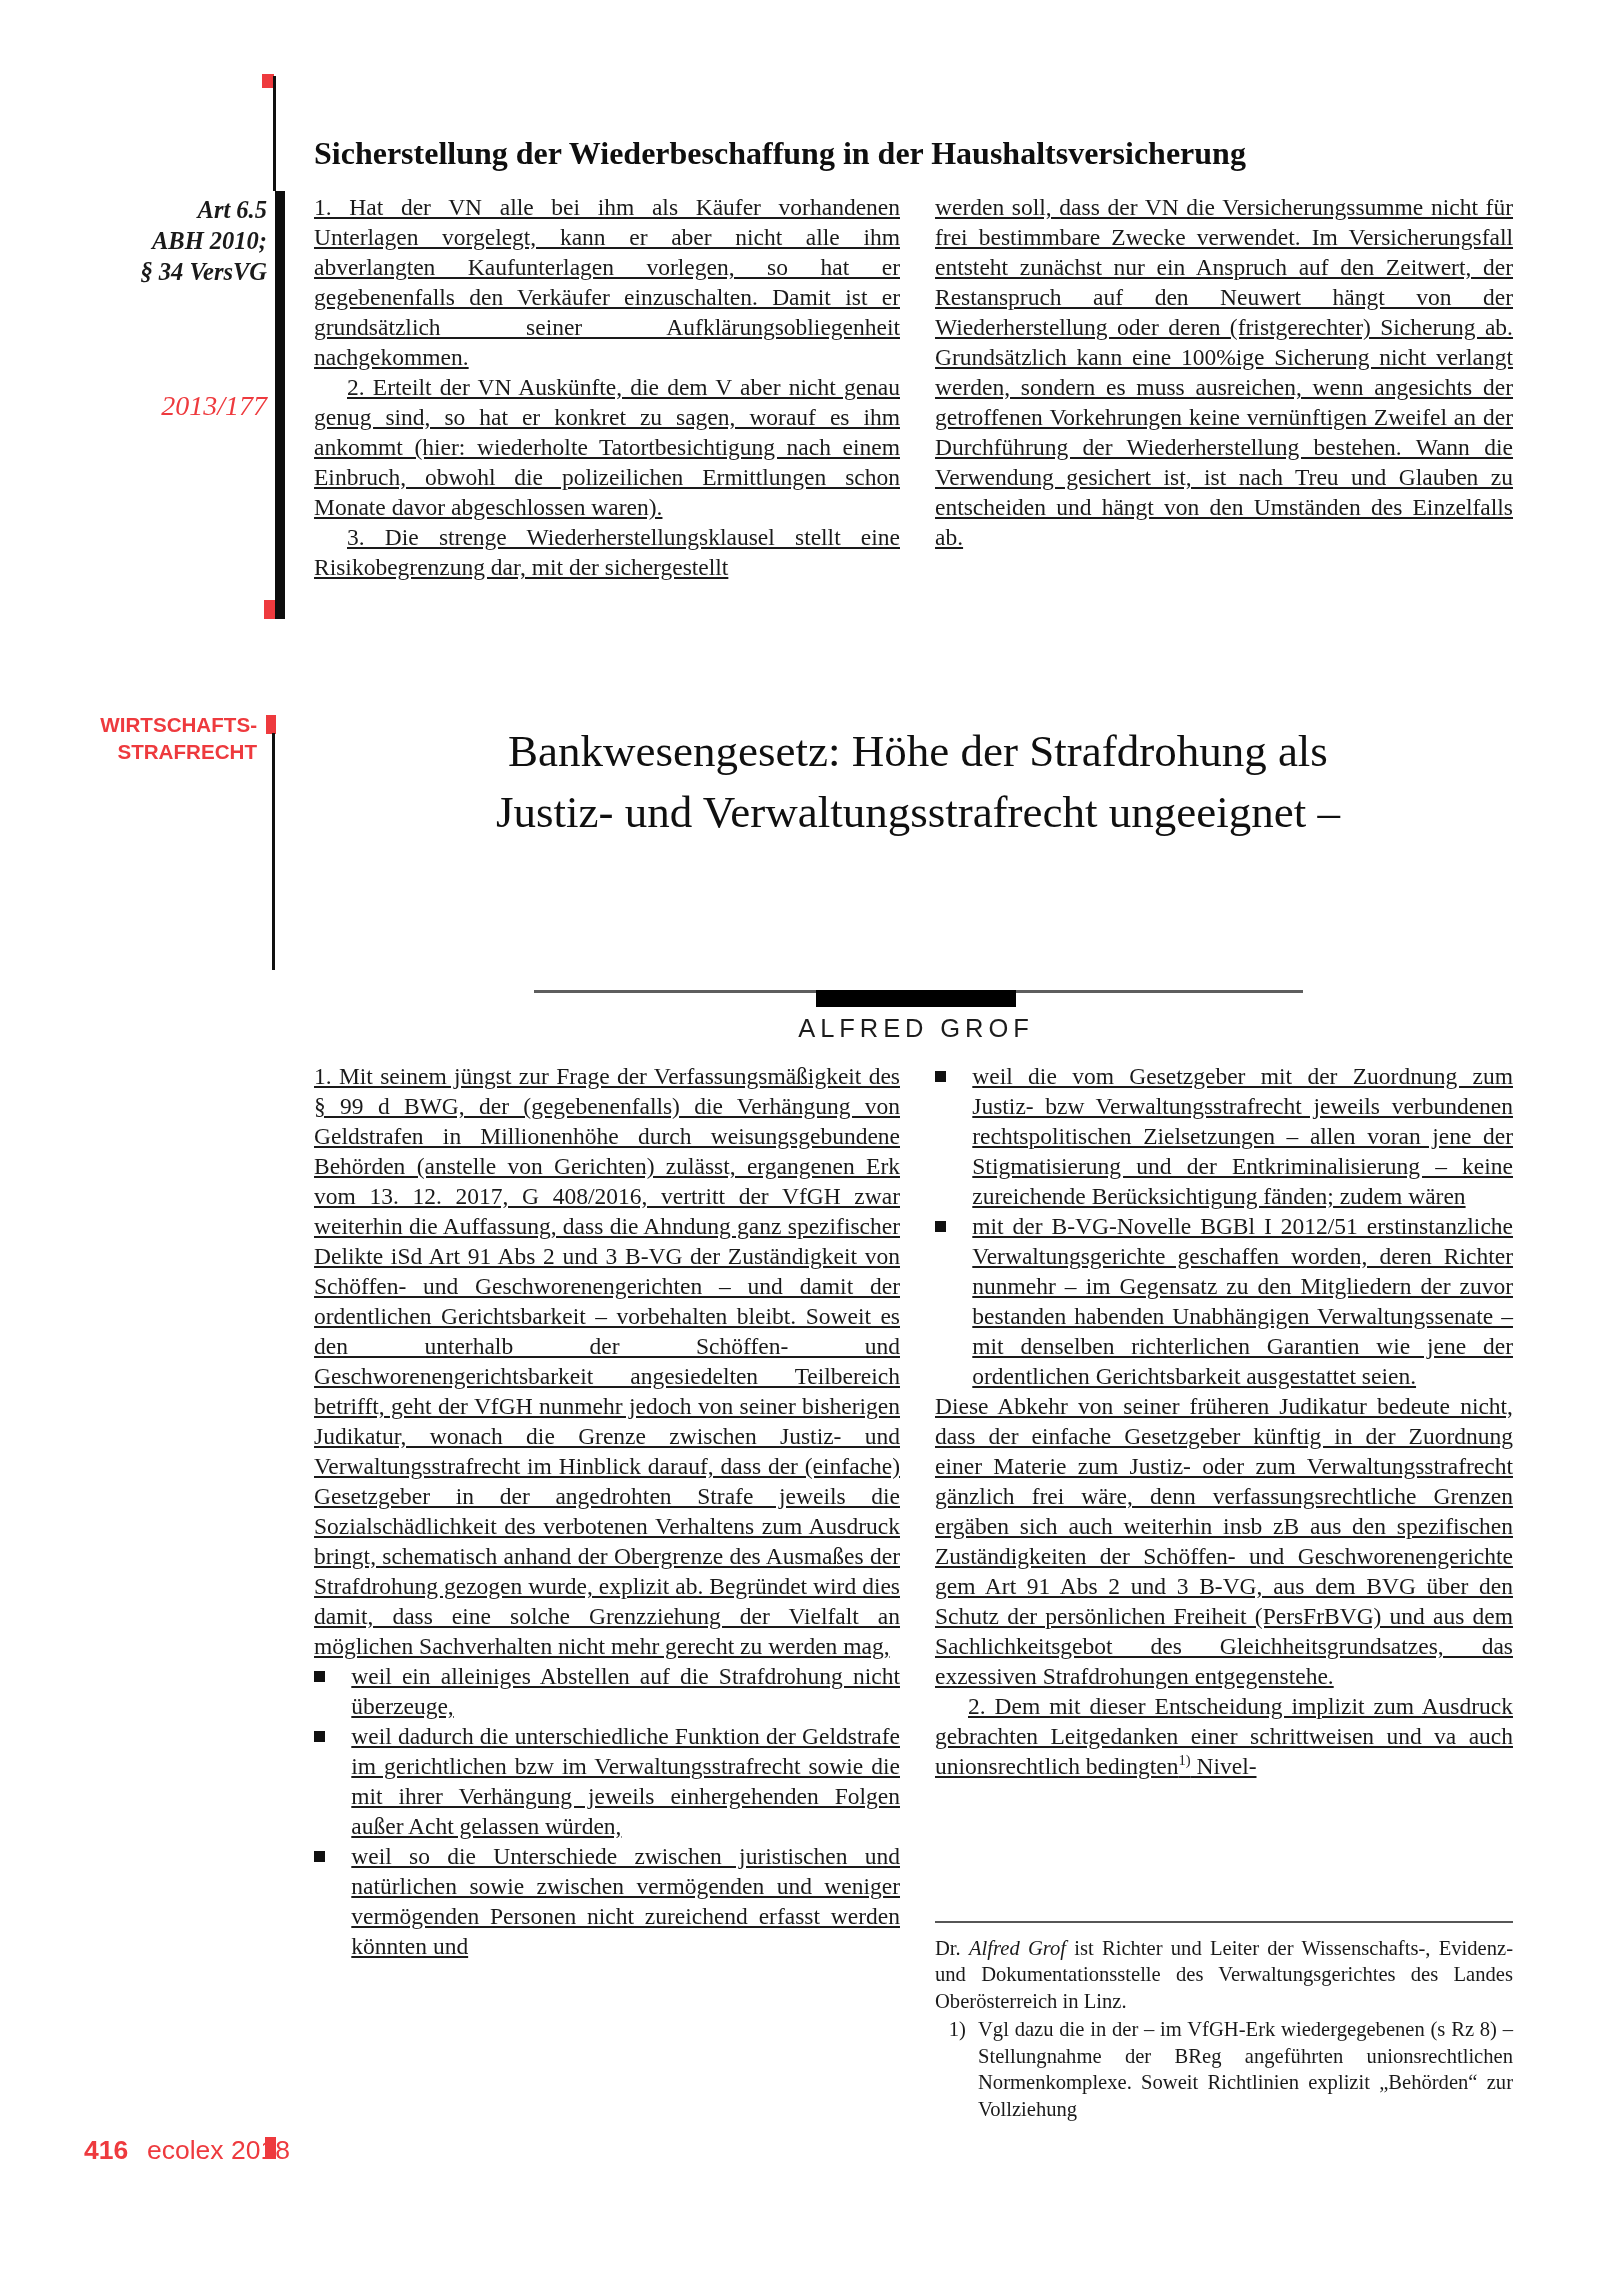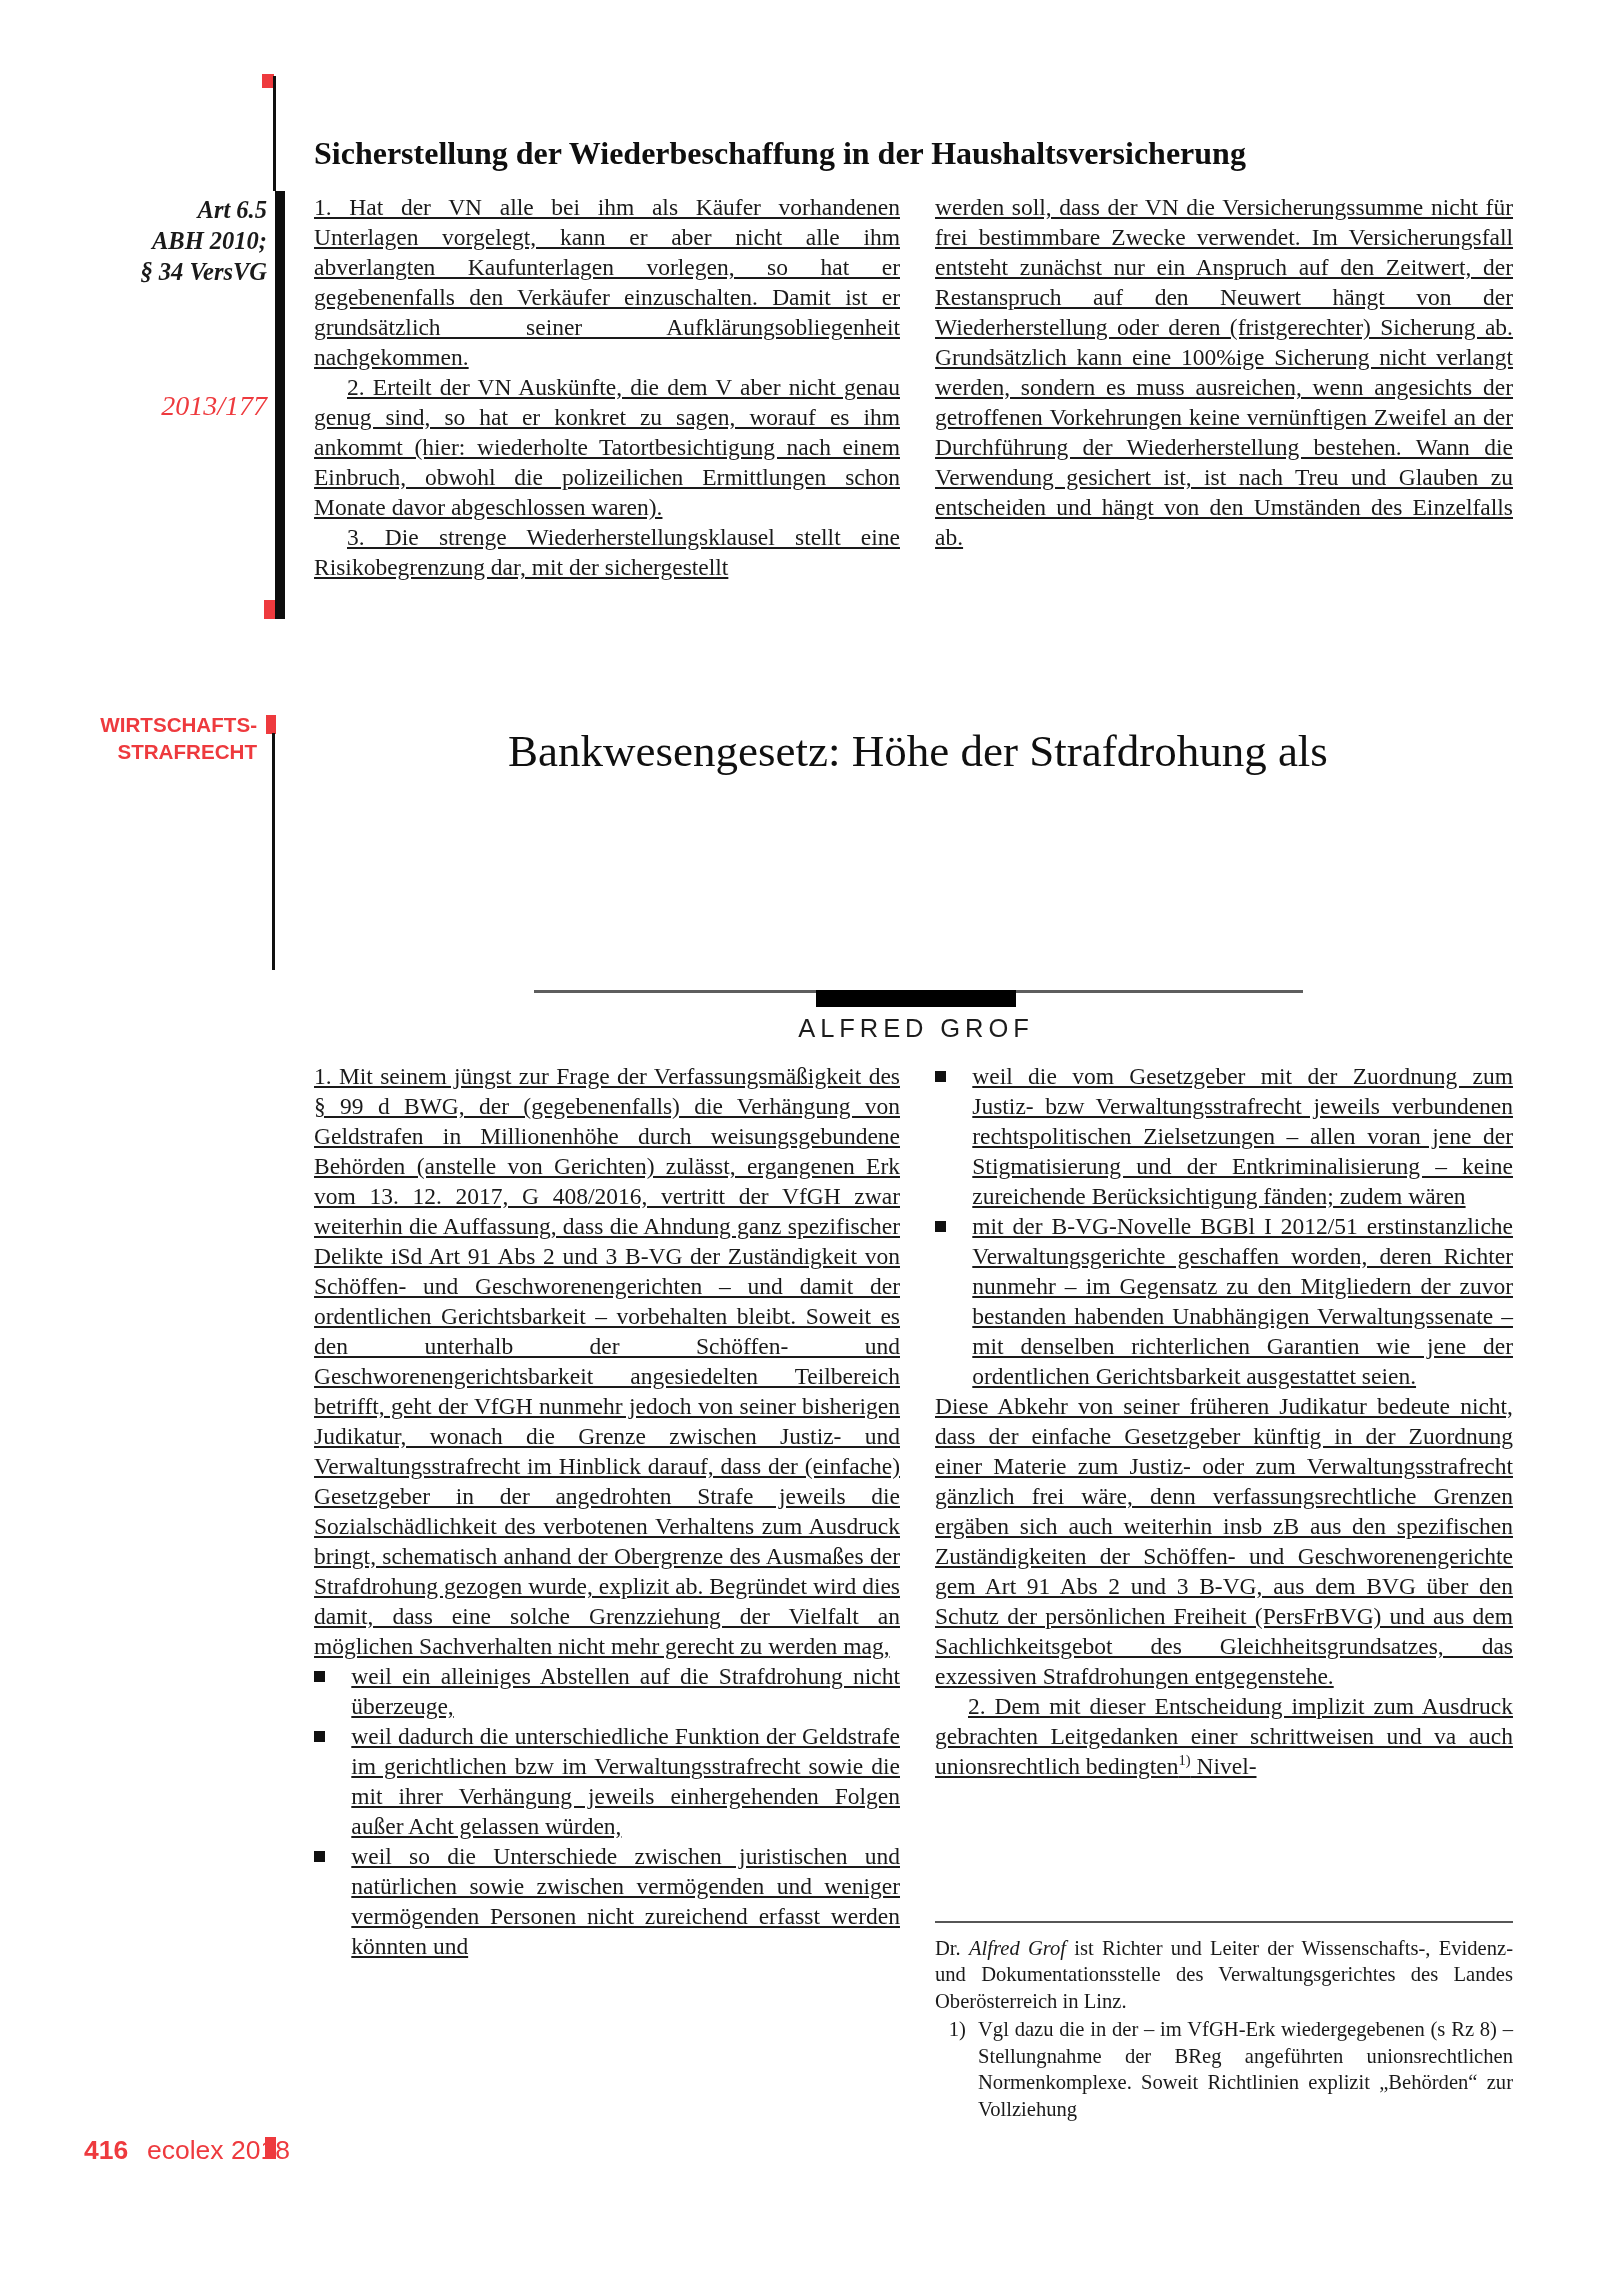--- a/index.html
+++ b/index.html
@@ -108,20 +108,21 @@
 
   <div class="section-label label-a2">
     <div>WIRTSCHAFTS-</div>
     <div>STRAFRECHT</div>
   </div>
   <div class="red-sq" style="left:266px;top:715px;width:9.8px;height:18.6px;"></div>
   <div class="vline" style="left:272px;top:733px;width:2.9px;height:237px;"></div>
 
   <div class="a2-title">
     <div>Bankwesengesetz: Höhe der Strafdrohung als</div>
+    <div>Justiz- und Verwaltungsstrafrecht ungeeignet –</div>
   </div>
 
   <div class="author-rule"></div>
   <div class="author-bar"></div>
   <div class="author-name">ALFRED GROF</div>
 
   <div class="col a2-c1">
     <p class="para">1. Mit seinem jüngst zur Frage der Verfassungsmäßigkeit des § 99 d BWG, der (gegebenenfalls) die Verhängung von Geldstrafen in Millionenhöhe durch weisungsgebundene Behörden (anstelle von Gerichten) zulässt, ergangenen Erk vom 13. 12. 2017, G 408/2016, vertritt der VfGH zwar weiterhin die Auffassung, dass die Ahndung ganz spezifischer Delikte iSd Art 91 Abs 2 und 3 B-VG der Zuständigkeit von Schöffen- und Geschworenengerichten – und damit der ordentlichen Gerichtsbarkeit – vorbehalten bleibt. Soweit es den unterhalb der Schöffen- und Geschworenengerichtsbarkeit angesiedelten Teilbereich betrifft, geht der VfGH nunmehr jedoch von seiner bisherigen Judikatur, wonach die Grenze zwischen Justiz- und Verwaltungsstrafrecht im Hinblick darauf, dass der (einfache) Gesetzgeber in der angedrohten Strafe jeweils die Sozialschädlichkeit des verbotenen Verhaltens zum Ausdruck bringt, schematisch anhand der Obergrenze des Ausmaßes der Strafdrohung gezogen wurde, explizit ab. Begründet wird dies damit, dass eine solche Grenzziehung der Vielfalt an möglichen Sachverhalten nicht mehr gerecht zu werden mag,</p>
     <div class="bullet-item">
       <span class="bullet-square"></span>

